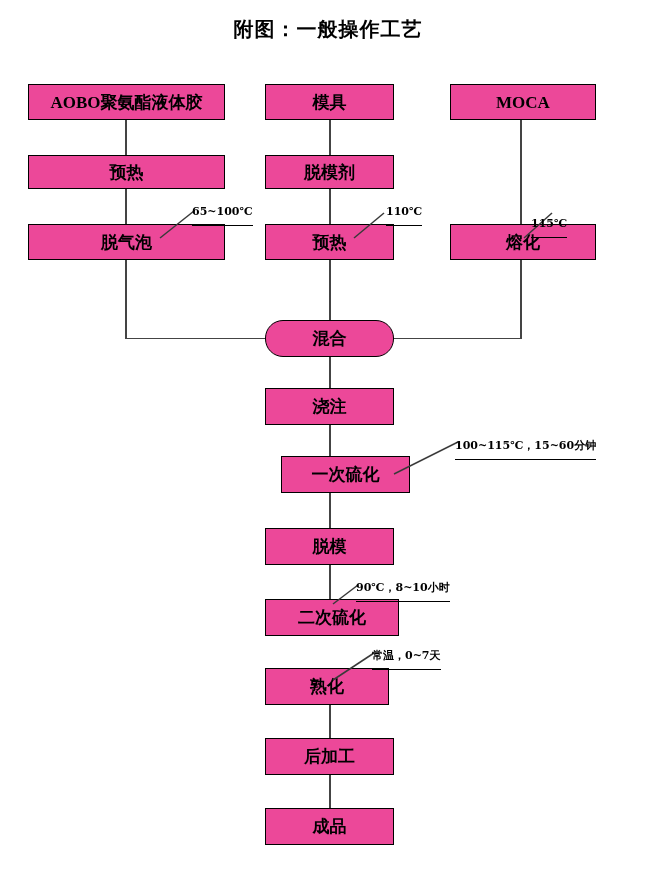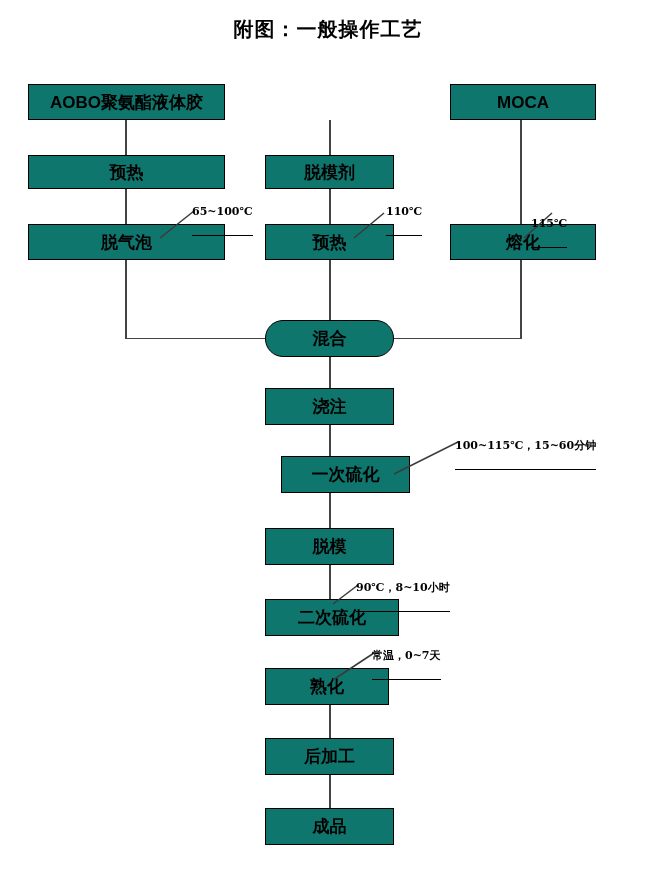--- a/index.html
+++ b/index.html
@@ -29,26 +29,26 @@
     font-size: 20px;
     letter-spacing: 1px;
     color: #000000;
     white-space: nowrap;
   }
   
   .node {
     position: absolute;
     box-sizing: border-box;
     border: 1.4px solid #000000;
-    background: #0f766e;
+    background: #ec4899;
     display: flex;
     align-items: center;
     justify-content: center;
     color: #000000;
-    font-family: Liberation Sans, sans-serif;
+    font-family: Liberation Serif, serif;
     font-weight: bold;
     font-size: 17px;
     line-height: 1;
     white-space: nowrap;
   }
   
   .vline {
     position: absolute;
     width: 1.6px;
     background: #444444;
@@ -68,21 +68,21 @@
     stroke-width: 1.5;
   }
   .note {
     position: absolute;
     font-family: "DejaVu Serif", "Liberation Serif", serif;
     font-weight: bold;
     font-size: 11px;
     color: #000000;
     white-space: nowrap;
     border-bottom: 1.4px solid #000000;
-    padding-bottom: 17px;
+    padding-bottom: 7px;
     line-height: 1.1;
   }
 </style>
 </head>
 <body>
 
 <div id="canvas">
 
   <div class="title">附图：一般操作工艺</div>
 
@@ -116,20 +116,23 @@
   </div>
 
   <div class="node" style="left:28px; top:155px; width:197px; height:34px;">
     <span>预热</span>
   </div>
 
   <div class="node" style="left:28px; top:224px; width:197px; height:36px;">
     <span>脱气泡</span>
   </div>
 
+  <div class="node" style="left:265px; top:84px; width:129px; height:36px;">
+    <span>模具</span>
+  </div>
 
   <div class="node" style="left:265px; top:155px; width:129px; height:34px;">
     <span>脱模剂</span>
   </div>
 
   <div class="node" style="left:265px; top:224px; width:129px; height:36px;">
     <span>预热</span>
   </div>
 
   <div class="node" style="left:450px; top:84px; width:146px; height:36px;">

